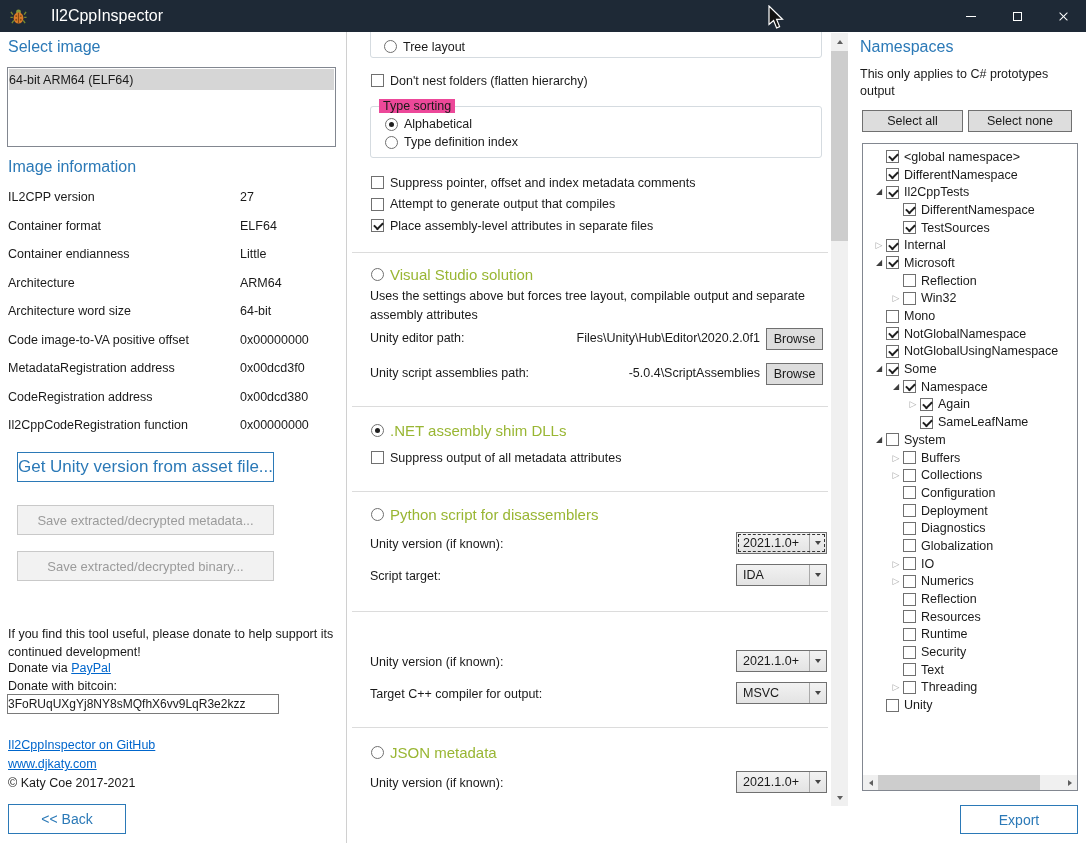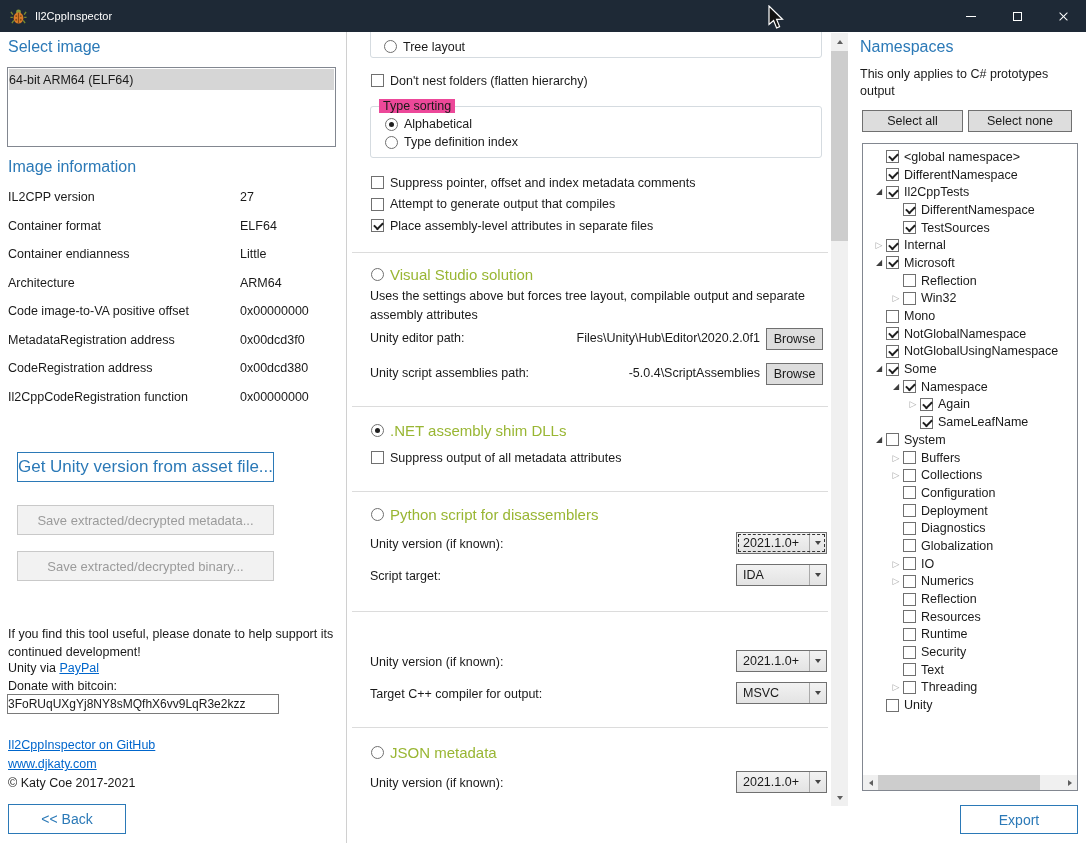--- a/index.html
+++ b/index.html
@@ -2,21 +2,21 @@
 <html><head>
 <meta charset="utf-8">
 <style>
   *{margin:0;padding:0;box-sizing:border-box}
   html,body{width:1086px;height:843px}
   body{font-family:"Liberation Sans",sans-serif;font-size:12.5px;color:#1a1a1a;background:#fff;position:relative;overflow:hidden}
 
   
   .titlebar{position:absolute;left:0;top:0;right:0;height:32px;background:#1e2936;display:flex;align-items:center;z-index:50}
   .titlebar .app-icon{margin-left:10px;display:flex}
-  .titlebar .title{color:#fff;font-size:11px;margin-left:8px}
+  .titlebar .title{color:#fff;font-size:16px;margin-left:24px}
   .win-btns{margin-left:auto;display:flex;height:32px}
   .win-btn{width:46px;height:32px;display:flex;align-items:center;justify-content:center}
   .ic-min{width:10px;height:1px;background:#fff}
   .ic-max{width:9px;height:9px;border:1px solid #fff}
   .ic-close{position:relative;width:11px;height:11px}
   .ic-close::before,.ic-close::after{content:"";position:absolute;left:5px;top:0;width:1px;height:11px;background:#fff}
   .ic-close::before{transform:rotate(45deg)}
   .ic-close::after{transform:rotate(-45deg)}
   .cursor{position:absolute;left:766px;top:5px;z-index:99;pointer-events:none}
 
@@ -174,20 +174,24 @@
       <div class="info-row">
         <span class="info-label">Container endianness</span>
         <span class="info-value">Little</span>
       </div>
 
       <div class="info-row">
         <span class="info-label">Architecture</span>
         <span class="info-value">ARM64</span>
       </div>
 
+      <div class="info-row">
+        <span class="info-label">Architecture word size</span>
+        <span class="info-value">64-bit</span>
+      </div>
 
       <div class="info-row">
         <span class="info-label">Code image-to-VA positive offset</span>
         <span class="info-value">0x00000000</span>
       </div>
 
       <div class="info-row">
         <span class="info-label">MetadataRegistration address</span>
         <span class="info-value">0x00dcd3f0</span>
       </div>
@@ -201,21 +205,21 @@
         <span class="info-label">Il2CppCodeRegistration function</span>
         <span class="info-value">0x00000000</span>
       </div>
     </div>
 
   <div class="btn btn-blue b-getunity" style="font-size:17px">Get Unity version from asset file...</div>
   <div class="btn btn-disabled b-savemeta">Save extracted/decrypted metadata...</div>
   <div class="btn btn-disabled b-savebin">Save extracted/decrypted binary...</div>
 
   <div class="donate-text">If you find this tool useful, please donate to help support its continued development!</div>
-  <div class="donate-paypal"><span>Unity via </span><span class="link">PayPal</span></div>
+  <div class="donate-paypal"><span>Donate via </span><span class="link">PayPal</span></div>
   <div class="bitcoin-label">Donate with bitcoin:</div>
   <input class="bitcoin-input" value="3FoRUqUXgYj8NY8sMQfhX6vv9LqR3e2kzz" style="">
 
   <div class="l-github link">Il2CppInspector on GitHub</div>
   <div class="l-site link">www.djkaty.com</div>
   <div class="l-copy">© Katy Coe 2017-2021</div>
 
   <div class="btn btn-blue b-back">&lt;&lt; Back</div>
 </div>
 

